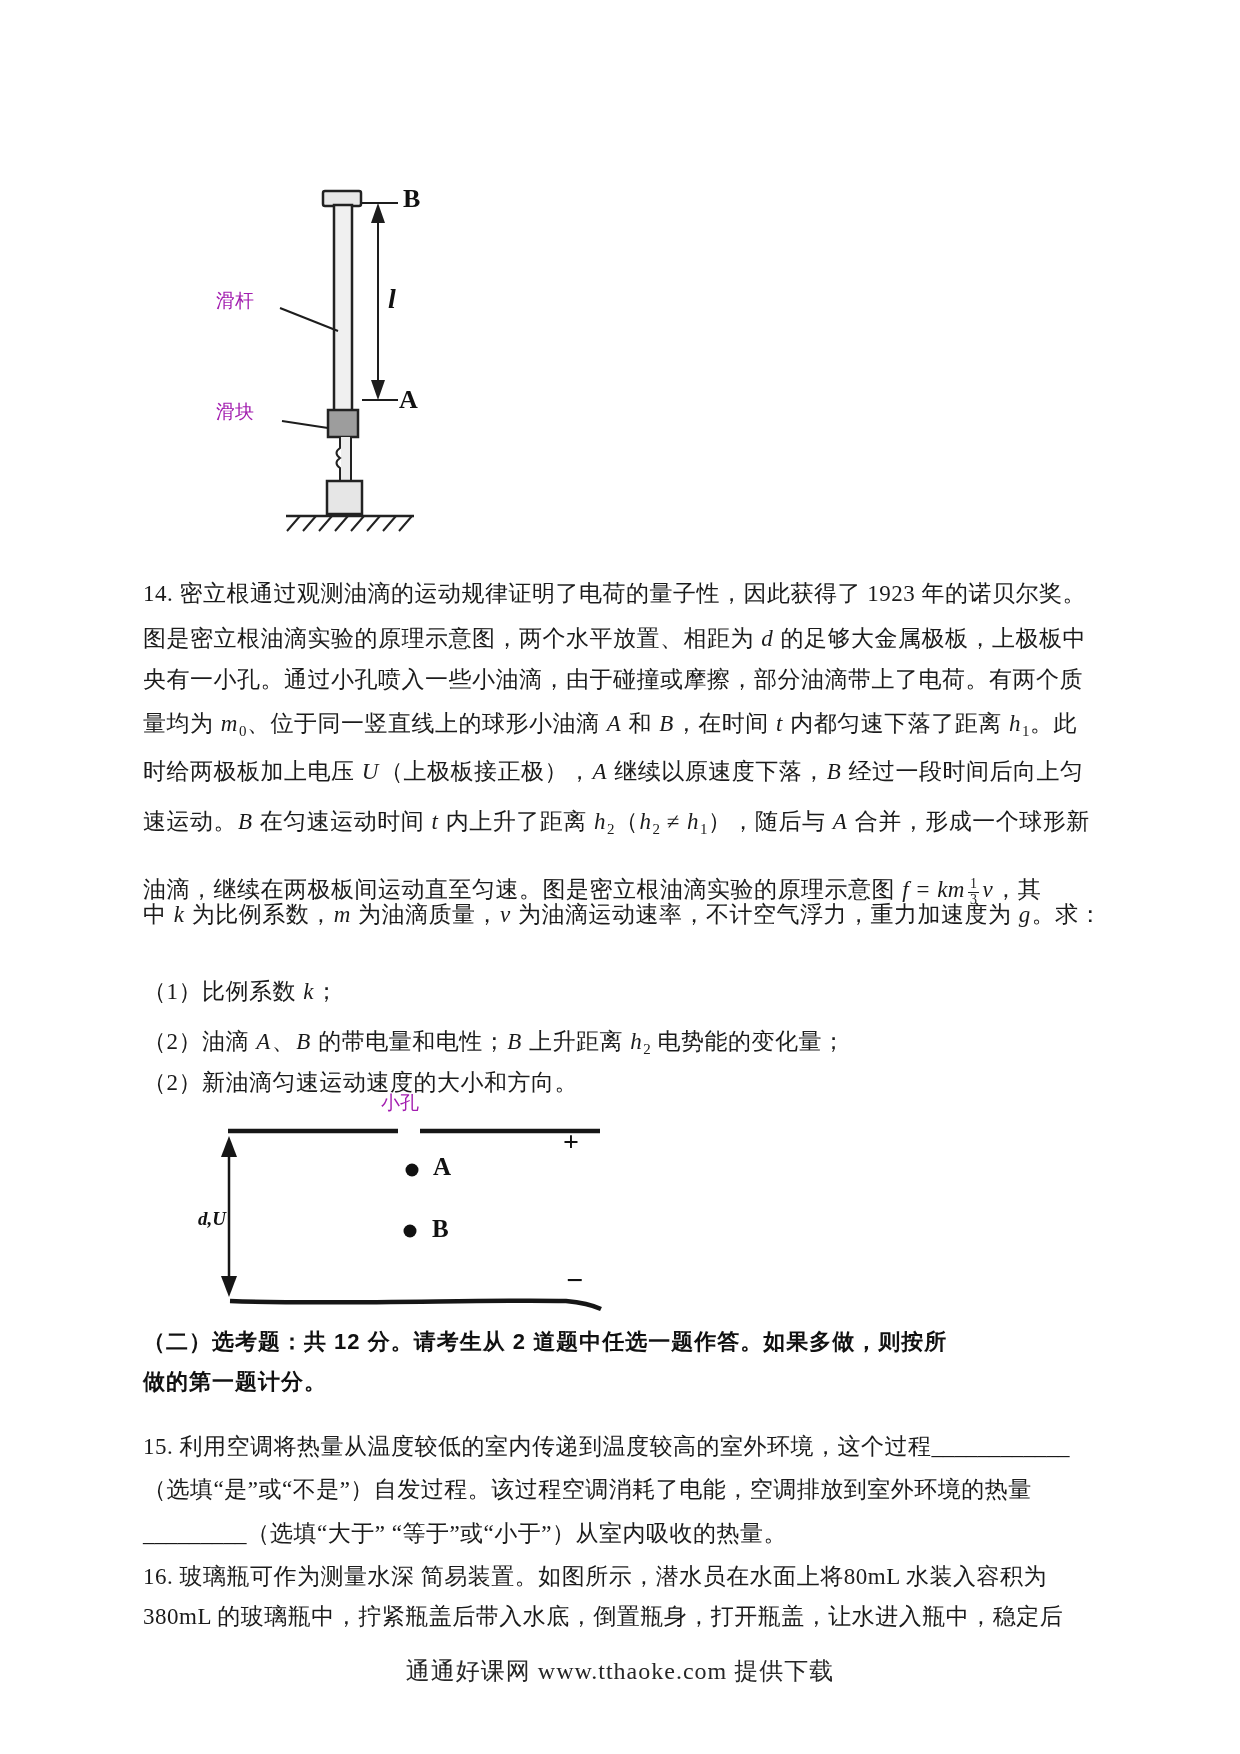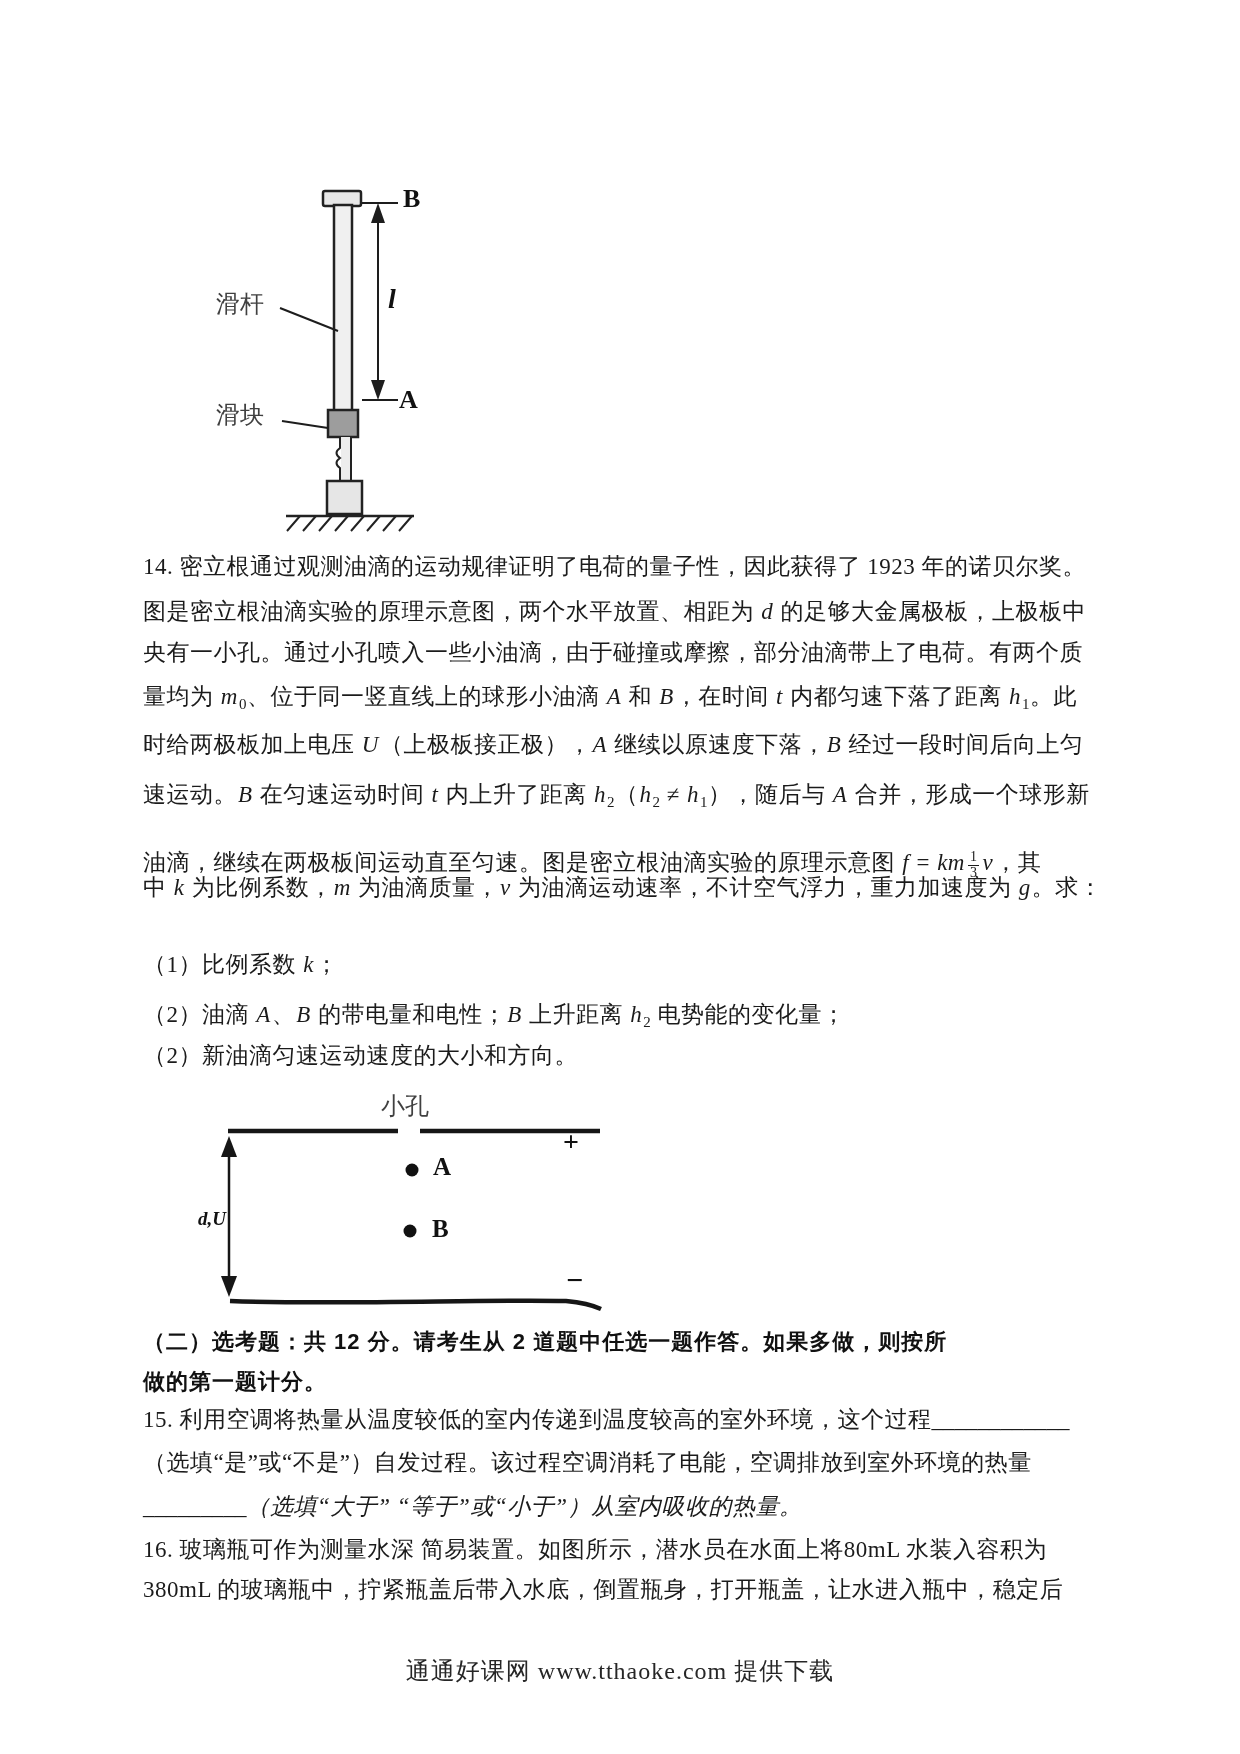--- a/index.html
+++ b/index.html
@@ -2,36 +2,36 @@
 <html><head>
 <meta charset="utf-8">
 <style>
   html,body{margin:0;padding:0;background:#fff;}
   .page{
     position:relative;width:1240px;height:1754px;background:#ffffff;
     font-family:"Liberation Serif","DejaVu Serif",serif;color:#1b1b1b;overflow:hidden;
   }
   .bodyline{
     position:absolute;left:143px;font-size:23px;line-height:30px;
-    white-space:nowrap;letter-spacing:.5px;
+    white-space:nowrap;letter-spacing:.5px;margin-top:27px;
   }
   .v{font-style:italic;padding:0 1px;font-family:"Liberation Serif",serif;}
   .sb{font-size:15px;vertical-align:-5px;}
   .blank{letter-spacing:0;}
   .frac{
     display:inline-flex;flex-direction:column;align-items:center;
     font-size:14px;line-height:1.05;vertical-align:9px;margin:0 2px;font-style:normal;
   }
   .frac .fn{border-bottom:1.4px solid #1b1b1b;padding:0 2px;}
   .frac .fd{padding:0 2px;}
   .heading{
     position:absolute;left:143px;font-family:"Liberation Sans","DejaVu Sans",sans-serif;
     font-weight:700;font-size:22px;line-height:34px;white-space:nowrap;letter-spacing:1px;color:#111;
   }
-  .figlabel{position:absolute;font-size:24px;white-space:nowrap;color:#404040;}
+  .figlabel{position:absolute;font-size:19px;white-space:nowrap;color:#a21caf;}
   .mathlabel{position:absolute;font-family:"Liberation Serif",serif;font-weight:bold;white-space:nowrap;color:#111;}
   .figsvg{position:absolute;}
   .footer{
     position:absolute;top:1655px;left:0;width:100%;text-align:center;
     font-size:24px;color:#262626;letter-spacing:1px;
     font-family:"Liberation Serif","DejaVu Serif",serif;
   }
 </style>
 </head>
 <body>
@@ -101,20 +101,20 @@
   <div class="mathlabel" style="left:566px;top:1263px;font-size:30px;">−</div>
   <div class="mathlabel" style="left:433px;top:1153px;font-size:25px;">A</div>
   <div class="mathlabel" style="left:432px;top:1215px;font-size:25px;">B</div>
   <div class="mathlabel" style="left:198px;top:1208px;font-size:19px;font-style:italic;">d,U</div>
 
   <div class="heading" style="top:1325px;">（二）选考题：共 12 分。请考生从 2 道题中任选一题作答。如果多做，则按所</div>
   <div class="heading" style="top:1365px;">做的第一题计分。</div>
 
   <div class="bodyline" style="top:1405px;"><span>15. 利用空调将热量从温度较低的室内传递到温度较高的室外环境，这个过程</span><span class="blank">____________</span></div>
   <div class="bodyline" style="top:1448px;"><span>（选填“是”或“不是”）自发过程。该过程空调消耗了电能，空调排放到室外环境的热量</span></div>
-  <div class="bodyline" style="top:1492px;font-style:italic;"><span class="blank">_________</span><span>（选填“大于” “等于”或“小于”）从室内吸收的热量。</span></div>
+  <div class="bodyline" style="top:1492px;"><span class="blank">_________</span><span>（选填“大于” “等于”或“小于”）从室内吸收的热量。</span></div>
 
   <div class="bodyline" style="top:1535px;"><span>16. 玻璃瓶可作为测量水深  简易装置。如图所示，潜水员在水面上将80mL 水装入容积为</span></div>
   <div class="bodyline" style="top:1575px;"><span>380mL 的玻璃瓶中，拧紧瓶盖后带入水底，倒置瓶身，打开瓶盖，让水进入瓶中，稳定后</span></div>
 
   <div class="footer">通通好课网  www.tthaoke.com  提供下载</div>
 
 </div>
 
 </body></html>

